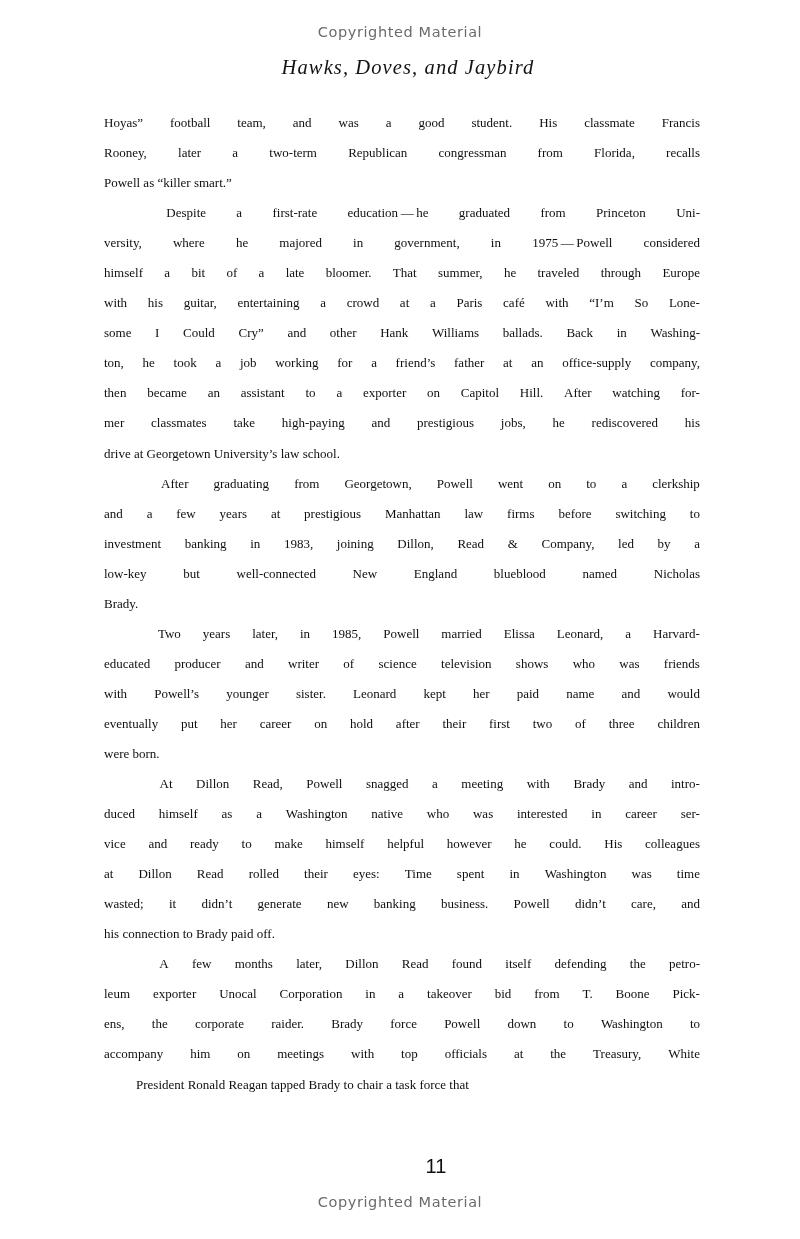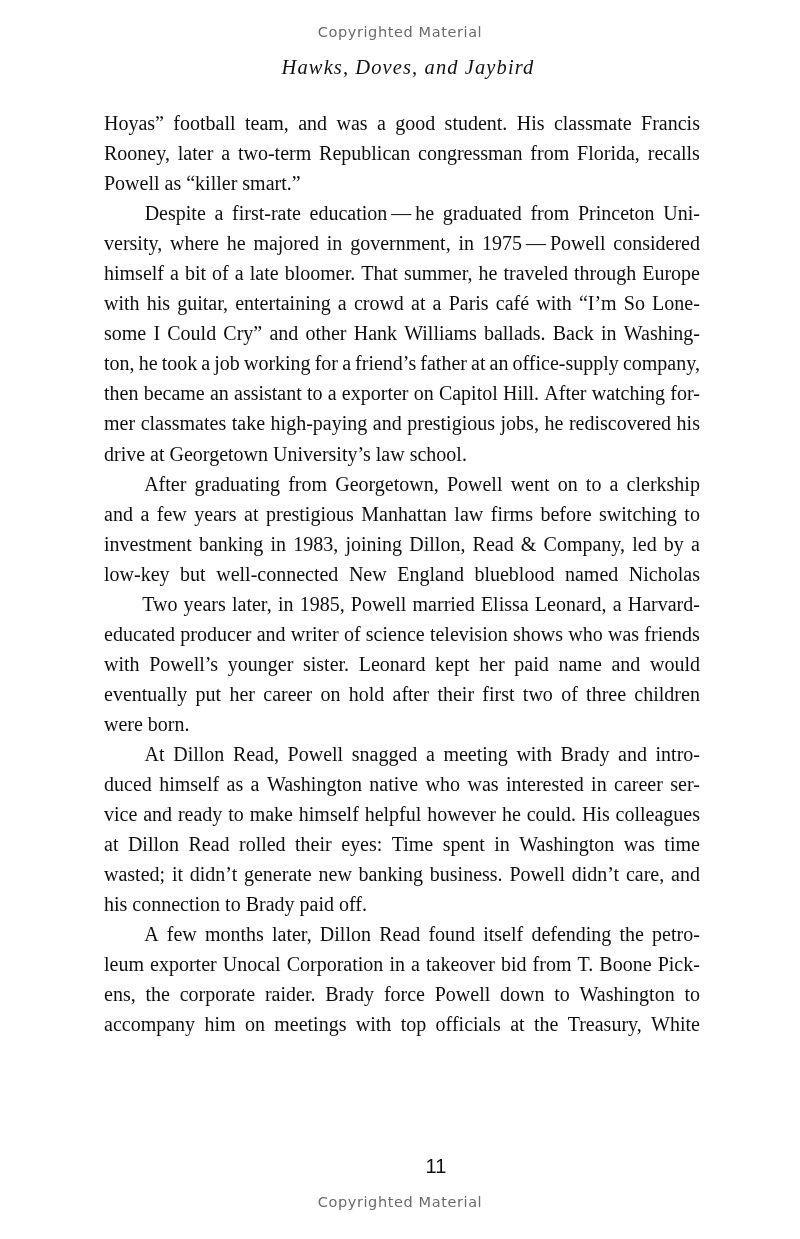--- a/index.html
+++ b/index.html
@@ -60,21 +60,21 @@
     width: 596px;
   }
 
   .para {
     margin: 0;
   }
 
   
   .ln {
     display: block;
-    font-size: 20px;
+    font-size: 13px;
     line-height: 30.05px;
     white-space: nowrap;
     letter-spacing: 0;
     color: #100f0d;
   }
 
   
   .ln.just {
     display: flex;
     justify-content: space-between;
@@ -310,20 +310,21 @@
         <span class="ln just">
           <span>low-key</span>
           <span>but</span>
           <span>well-connected</span>
           <span>New</span>
           <span>England</span>
           <span>blueblood</span>
           <span>named</span>
           <span>Nicholas</span>
         </span>
+        <span class="ln last">Brady.</span>
       </p>
       <p class="para">
         <span class="ln just">
           <span class="indent"></span>
           <span>Two</span>
           <span>years</span>
           <span>later,</span>
           <span>in</span>
           <span>1985,</span>
           <span>Powell</span>
@@ -497,19 +498,22 @@
           <span>meetings</span>
           <span>with</span>
           <span>top</span>
           <span>officials</span>
           <span>at</span>
           <span>the</span>
           <span>Treasury,</span>
           <span>White</span>
         </span>
       </p>
+      <p class="para">
+        <span class="ln last"><span class="indent"></span>President Ronald Reagan tapped Brady to chair a task force that</span>
+      </p>
     </div>
 
   <div class="folio">11</div>
 
   <div class="copy-bottom">Copyrighted Material</div>
 
 </div>
 
 </body></html>

